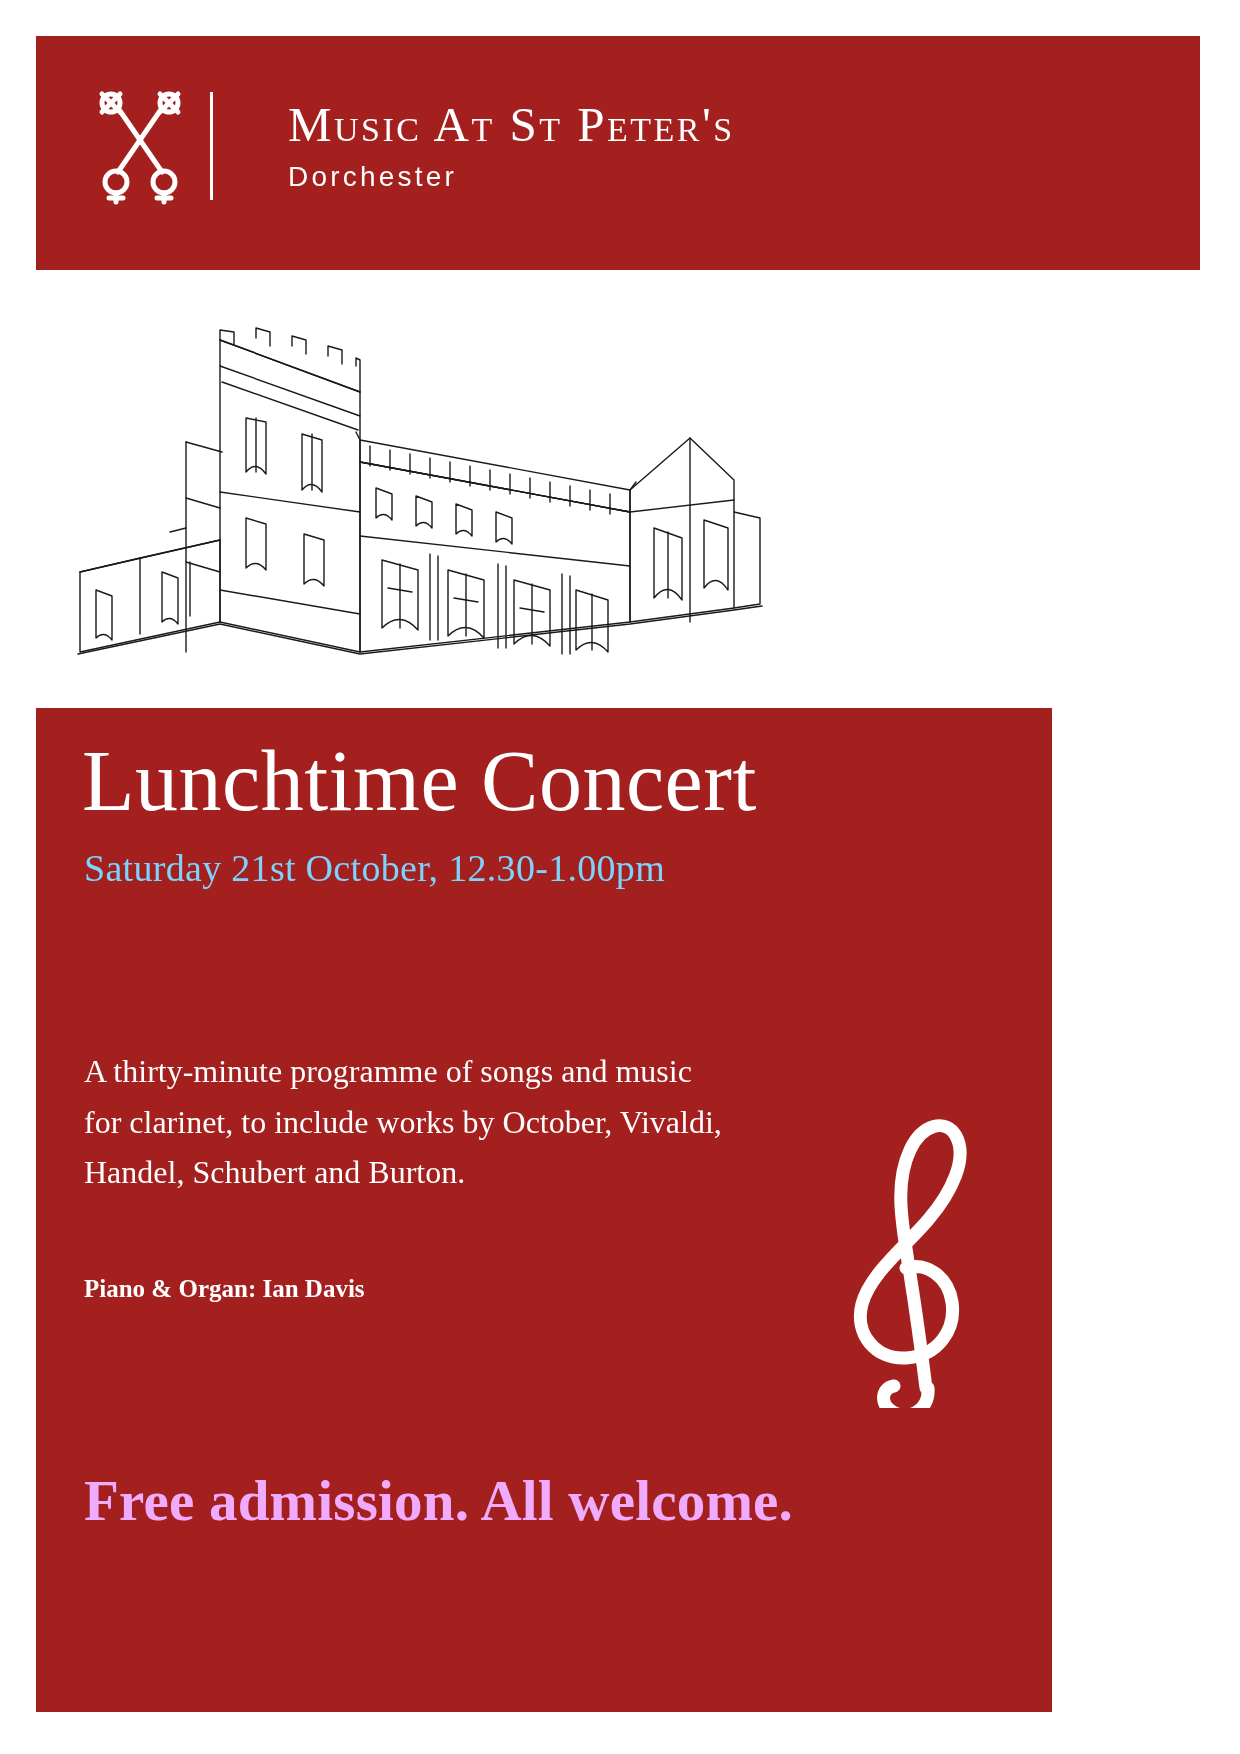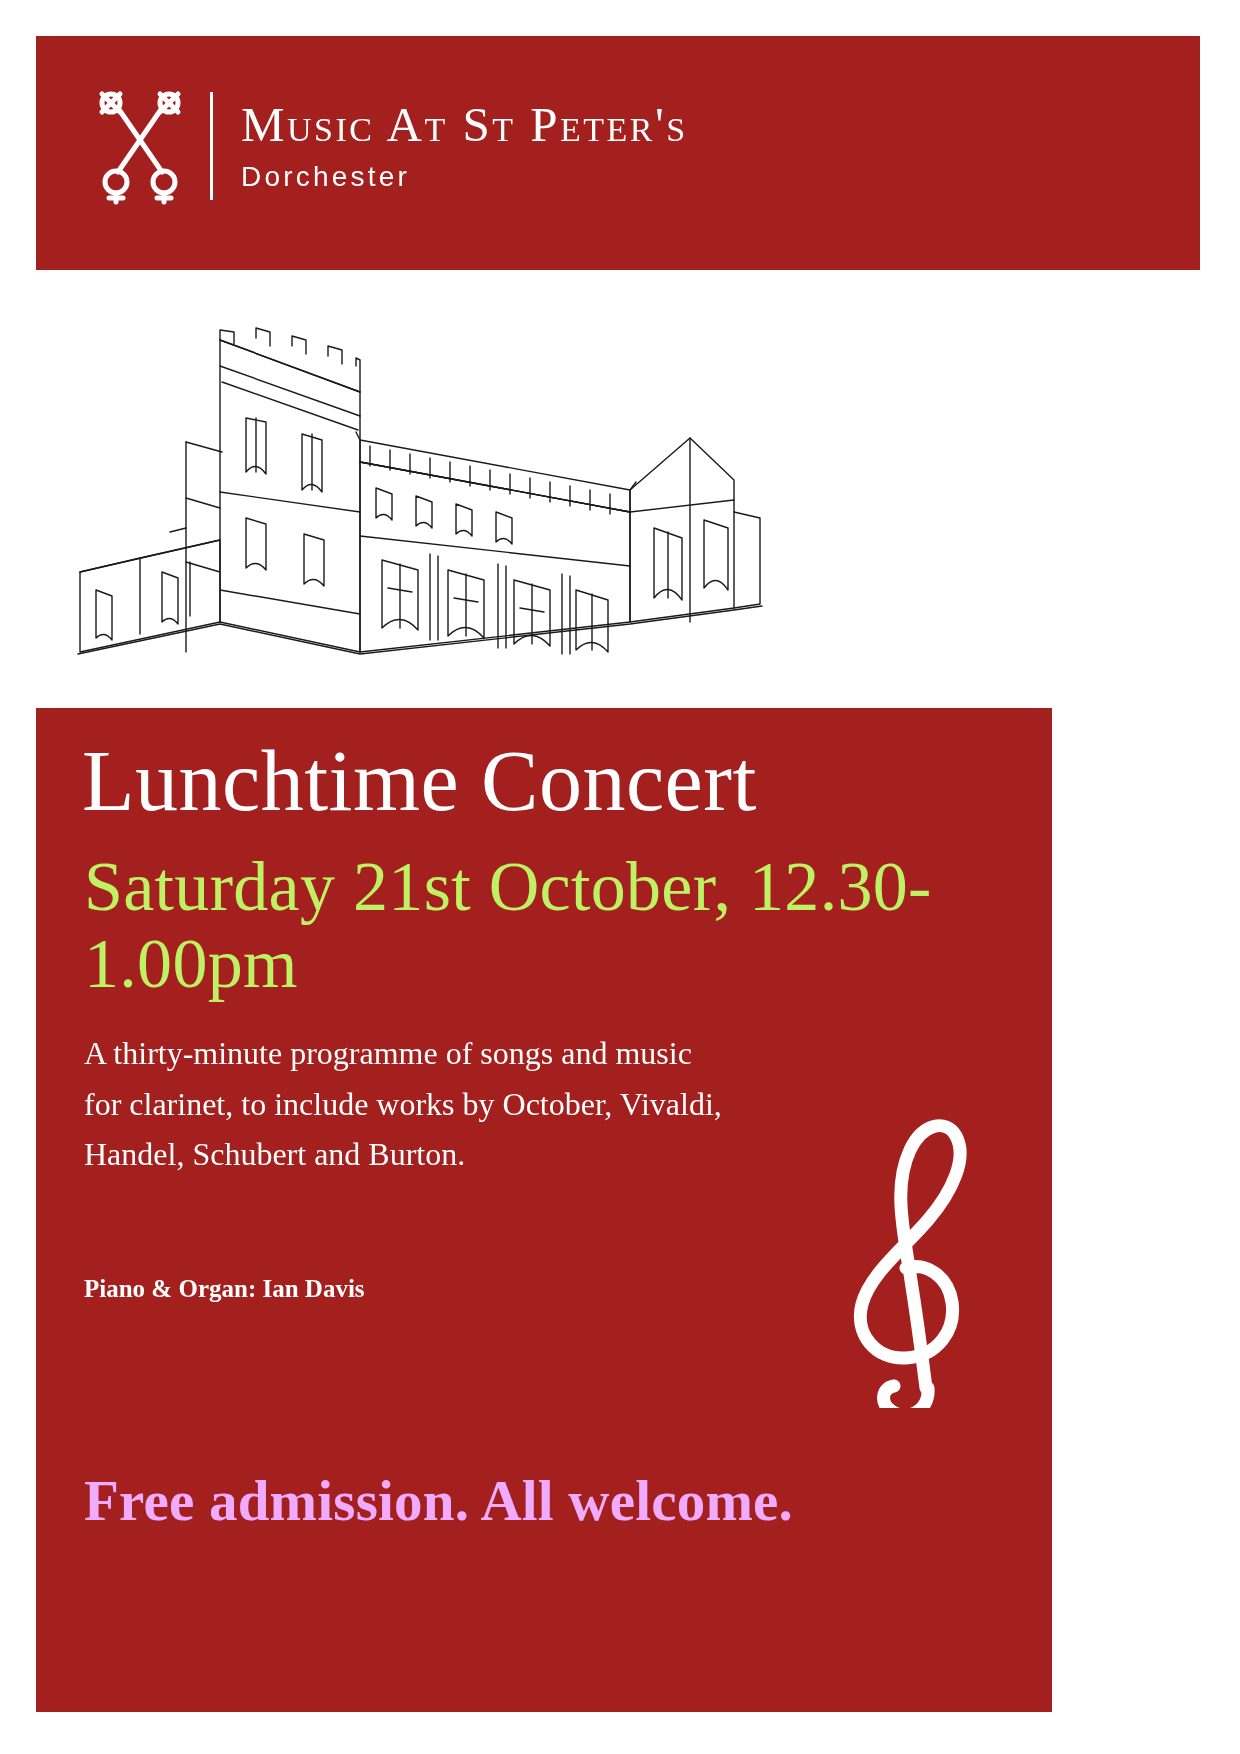--- a/index.html
+++ b/index.html
@@ -56,20 +56,21 @@
     margin-left: 14px;
     margin-right: 28px;
     flex: 0 0 auto;
   }
 
   .logo-text {
     display: flex;
     flex-direction: column;
     justify-content: center;
     color: #ffffff;
+    margin-left: 47px;
   }
   .logo-title {
     font-family: "Liberation Serif", serif;
     font-size: 49px;
     letter-spacing: 2.5px;
     line-height: 1.05;
     font-variant: small-caps;
     text-transform: capitalize;
     white-space: nowrap;
   }
@@ -110,30 +111,30 @@
     line-height: 1.0;
     letter-spacing: 0.5px;
     color: #ffffff;
     font-weight: normal;
   }
 
   .concert-date {
     position: absolute;
     left: 48px;
     top: 140px;
-    font-size: 70px;
+    font-size: 38px;
     line-height: 1.1;
-    color: #bef264;
+    color: #7dd3fc;
     letter-spacing: 0.3px;
   }
 
   .programme {
     position: absolute;
     left: 48px;
-    top: 320px;
+    top: 338px;
     width: 740px;
     font-size: 32px;
     line-height: 1.58;
     color: #ffffff;
   }
 
   .performers {
     position: absolute;
     left: 48px;
     top: 556px;

